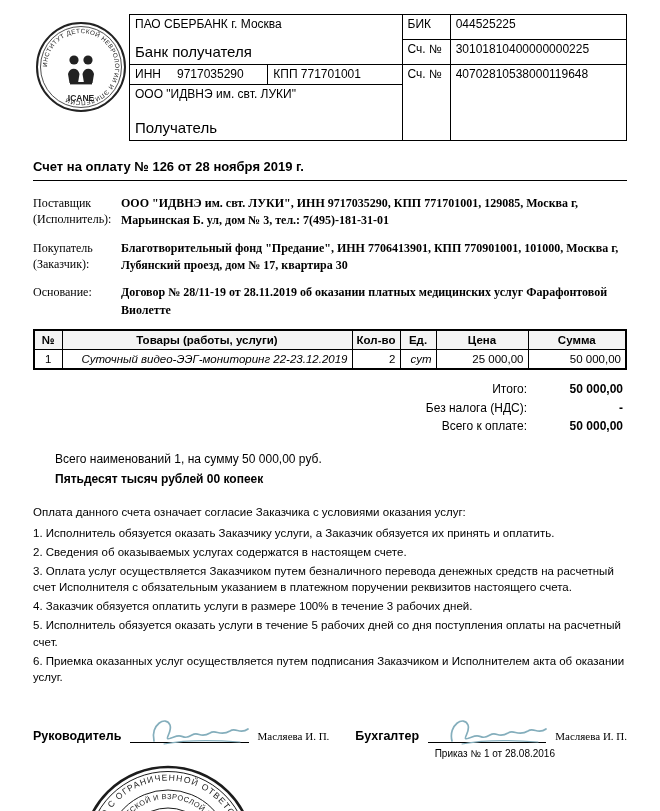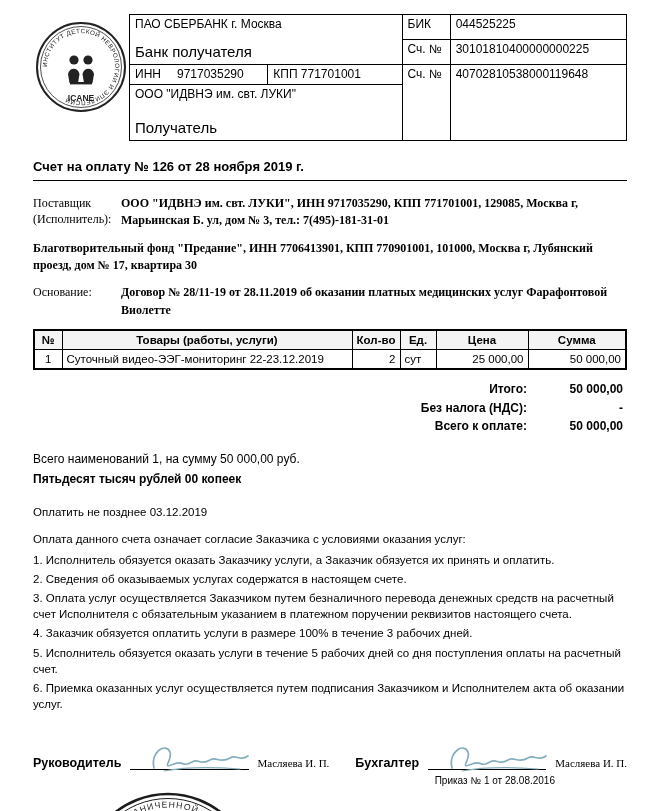--- a/index.html
+++ b/index.html
@@ -34,30 +34,30 @@
 
   
   table.items { border-collapse:collapse; width:100%; margin-top:4px; border:2px solid #000; }
   table.items th, table.items td { border:1px solid #000; font-size:11.5px; padding:3px 4px; }
   table.items th { font-weight:bold; text-align:center; background:#f4f4f4; }
   .col-num { width:28px; }
   .col-qty { width:48px; }
   .col-unit { width:36px; }
   .col-price { width:92px; }
   .col-sum { width:98px; }
-  .ta-c { text-align:center; } .ta-r { text-align:right; } .ta-l { text-align:left; }
+  .ta-c { text-align:center; } .ta-r { text-align:right; } .ta-l { text-align:right;font-style:italic; }
 
   
   .totals { margin-top:10px; }
   .total-row { display:flex; justify-content:flex-end; line-height:1.55; }
-  .total-label { font-weight:bold; }
+  .total-label { font-weight:normal; }
   .total-value { width:100px; text-align:right; font-weight:bold; padding-right:4px; }
 
   
-  .summary { margin-top:14px; }
+  .summary { margin-top:14px;margin-left:22px; }
   .summary-line { line-height:1.5; }
   .amount-words { font-weight:bold; margin-top:2px; }
 
   
   .terms { margin-top:16px; }
   .terms p { font-size:11.5px; line-height:1.4; margin-bottom:3px; }
   .terms p.pay-before { margin-bottom:11px; }
   .terms p.agree-line { margin-bottom:5px; }
 
   
@@ -147,20 +147,21 @@
   <div class="title-block">
     <div class="title">Счет на оплату № 126 от 28 ноября 2019 г.</div>
   </div>
 
   <div class="parties">
     <div class="party-row">
       <div class="party-label">Поставщик (Исполнитель):</div>
       <div class="party-value">ООО "ИДВНЭ им. свт. ЛУКИ", ИНН 9717035290, КПП 771701001, 129085, Москва г, Марьинская Б. ул, дом № 3, тел.: 7(495)-181-31-01</div>
     </div>
     <div class="party-row">
+      <div class="party-label">Покупатель (Заказчик):</div>
       <div class="party-value">Благотворительный фонд "Предание", ИНН 7706413901, КПП 770901001, 101000, Москва г, Лубянский проезд, дом № 17, квартира 30</div>
     </div>
     <div class="party-row">
       <div class="party-label">Основание:</div>
       <div class="party-value">Договор № 28/11-19 от 28.11.2019 об оказании платных медицинских услуг Фарафонтовой Виолетте</div>
     </div>
   </div>
 
   <table class="items">
     <colgroup>
@@ -207,21 +208,20 @@
       <span class="total-value">50 000,00</span>
     </div>
   </div>
 
   <div class="summary">
     <div class="summary-line">Всего наименований 1, на сумму 50 000,00 руб.</div>
     <div class="summary-line amount-words">Пятьдесят тысяч рублей 00 копеек</div>
   </div>
 
   <div class="terms">
-    <p class="pay-before">Оплатить не позднее 03.12.2019</p>
     <p class="agree-line">Оплата данного счета означает согласие Заказчика с условиями оказания услуг:</p>
     <p>1. Исполнитель обязуется оказать Заказчику услуги, а Заказчик обязуется их принять и оплатить.</p>
     <p>2. Сведения об оказываемых услугах содержатся в настоящем счете.</p>
     <p>3. Оплата услуг осуществляется Заказчиком путем безналичного перевода денежных средств на расчетный счет Исполнителя с обязательным указанием в платежном поручении реквизитов настоящего счета.</p>
     <p>4. Заказчик обязуется оплатить услуги в размере 100% в течение 3 рабочих дней.</p>
     <p>5. Исполнитель обязуется оказать услуги в течение 5 рабочих дней со дня поступления оплаты на расчетный счет.</p>
     <p>6. Приемка оказанных услуг осуществляется путем подписания Заказчиком и Исполнителем акта об оказании услуг.</p>
   </div>
 
   <div class="signatures">

